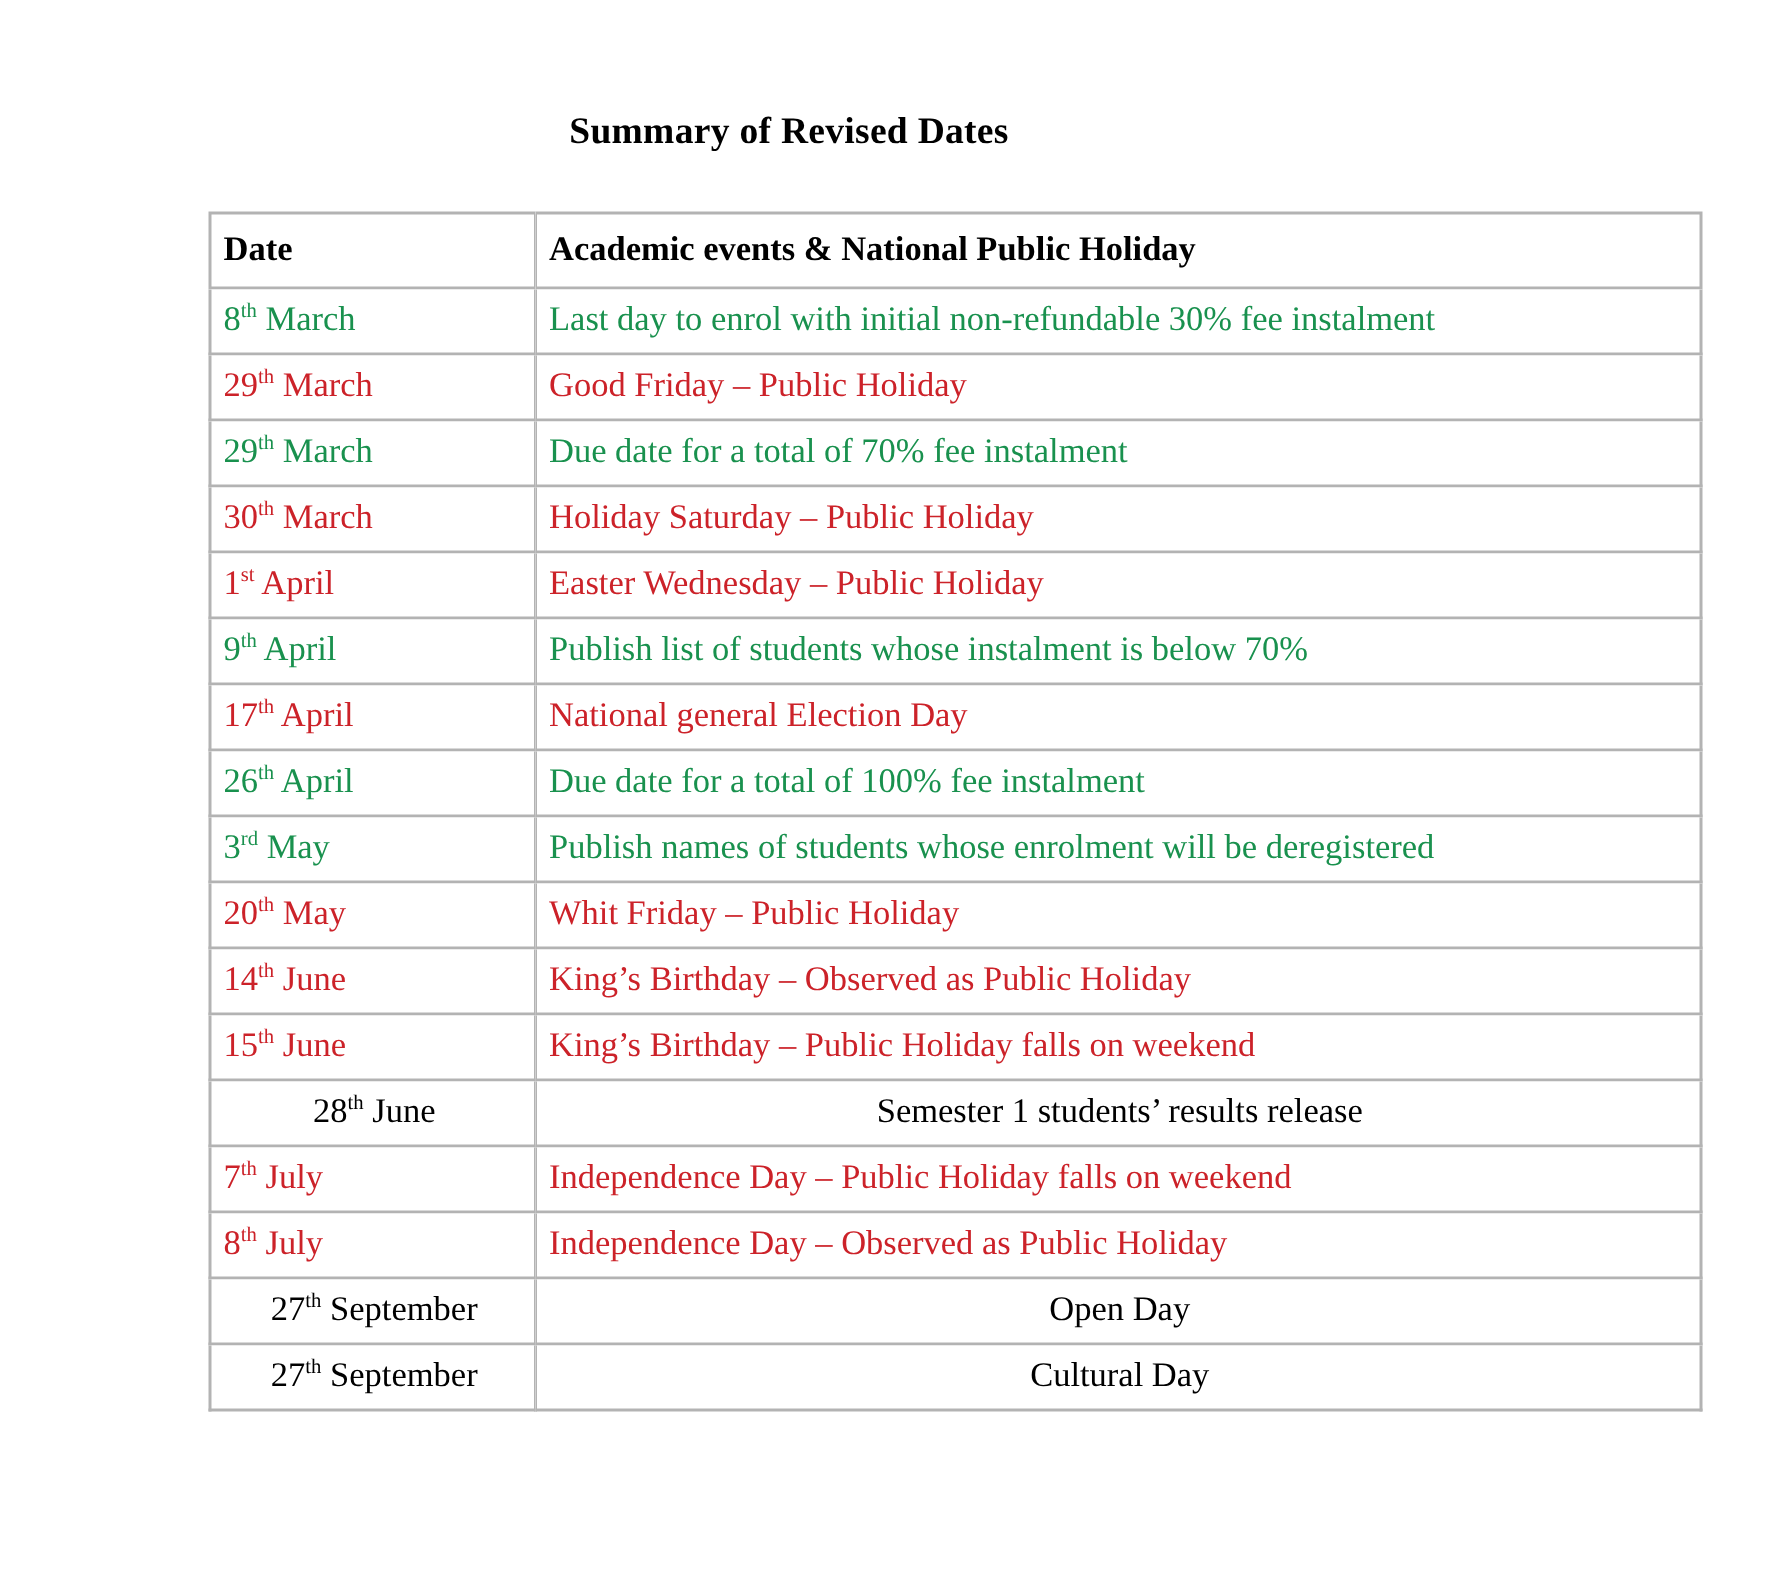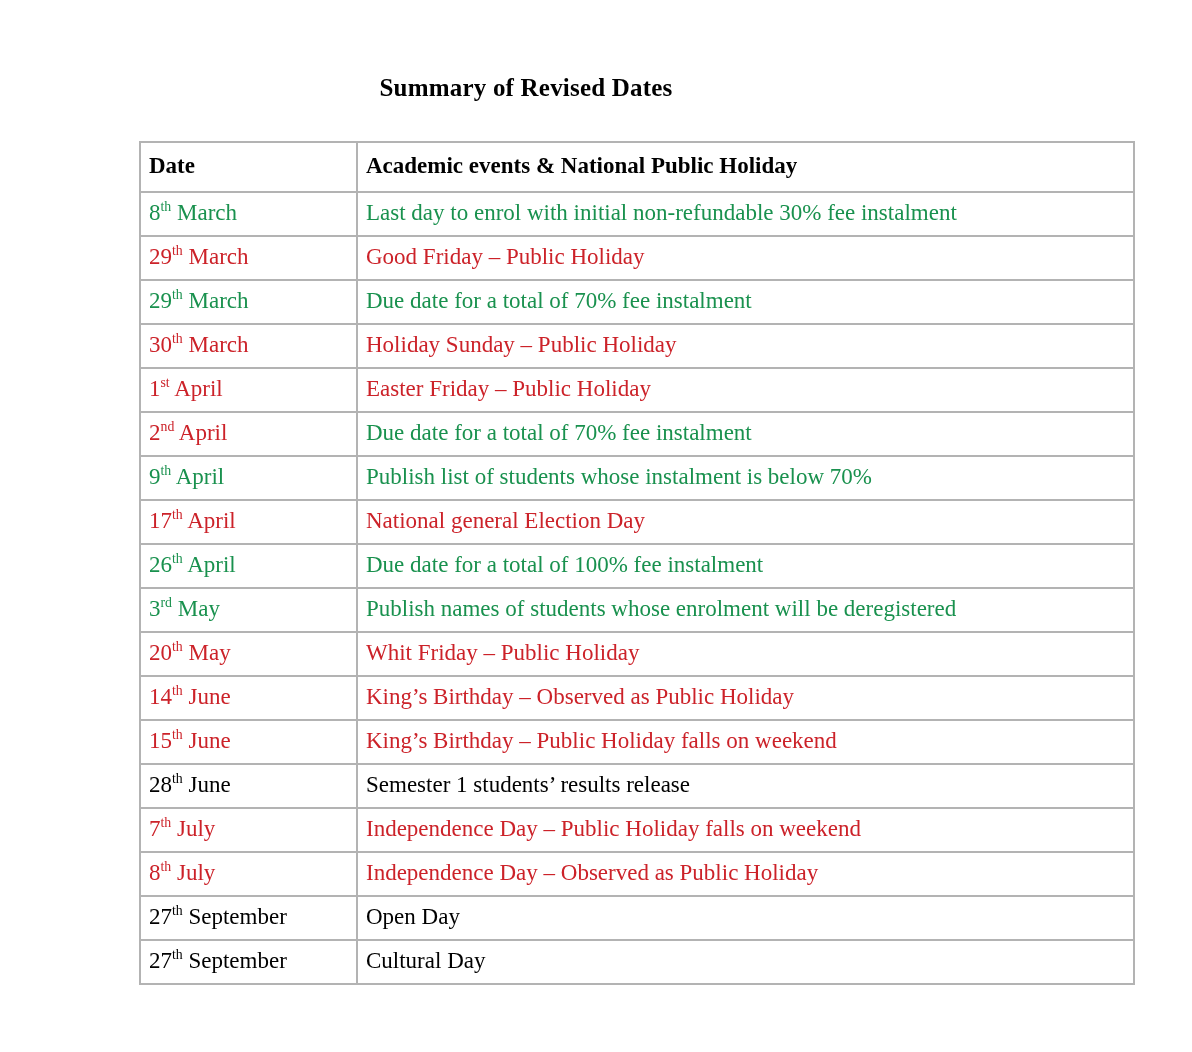--- a/index.html
+++ b/index.html
@@ -75,21 +75,21 @@
   table.dates tr.header-row td {
     font-weight: bold;
     color: #000000;
     height: 38px;
     padding-top: 4px;
     padding-bottom: 6px;
   }
 
   .c-green  { color: #19914e; margin-left: 16px; }
   .c-red    { color: #cc2229; }
-  .c-black  { color: #000000; }
+  .c-black  { color: #000000; text-align: center; }
   .italic   { }
 
   sup {
     font-size: 0.60em;
     vertical-align: super;
     line-height: 0;
   }
 
   .date-cell .daynum { }
 </style>
@@ -118,29 +118,25 @@
           <tr>
             <td class="date-cell c-red"><span class="daynum">29</span><sup>th</sup><span> March</span></td>
             <td class="c-red">Good Friday – Public Holiday</td>
           </tr>
           <tr>
             <td class="date-cell c-green"><span class="daynum">29</span><sup>th</sup><span> March</span></td>
             <td class="c-green">Due date for a total of 70% fee instalment</td>
           </tr>
           <tr>
             <td class="date-cell c-red"><span class="daynum">30</span><sup>th</sup><span> March</span></td>
-            <td class="c-red">Holiday Sunday – Public Holiday</td>
+            <td class="c-red">Holiday Saturday – Public Holiday</td>
           </tr>
           <tr>
             <td class="date-cell c-red"><span class="daynum">1</span><sup>st</sup><span> April</span></td>
-            <td class="c-red">Easter Friday – Public Holiday</td>
-          </tr>
-          <tr>
-            <td class="date-cell c-red"><span class="daynum">2</span><sup>nd</sup><span> April</span></td>
-            <td class="c-green">Due date for a total of 70% fee instalment</td>
+            <td class="c-red">Easter Wednesday – Public Holiday</td>
           </tr>
           <tr>
             <td class="date-cell c-green"><span class="daynum">9</span><sup>th</sup><span> April</span></td>
             <td class="c-green">Publish list of students whose instalment is below 70%</td>
           </tr>
           <tr>
             <td class="date-cell c-red italic"><span class="daynum">17</span><sup>th</sup><span> April</span></td>
             <td class="c-red italic">National general Election Day</td>
           </tr>
           <tr>

